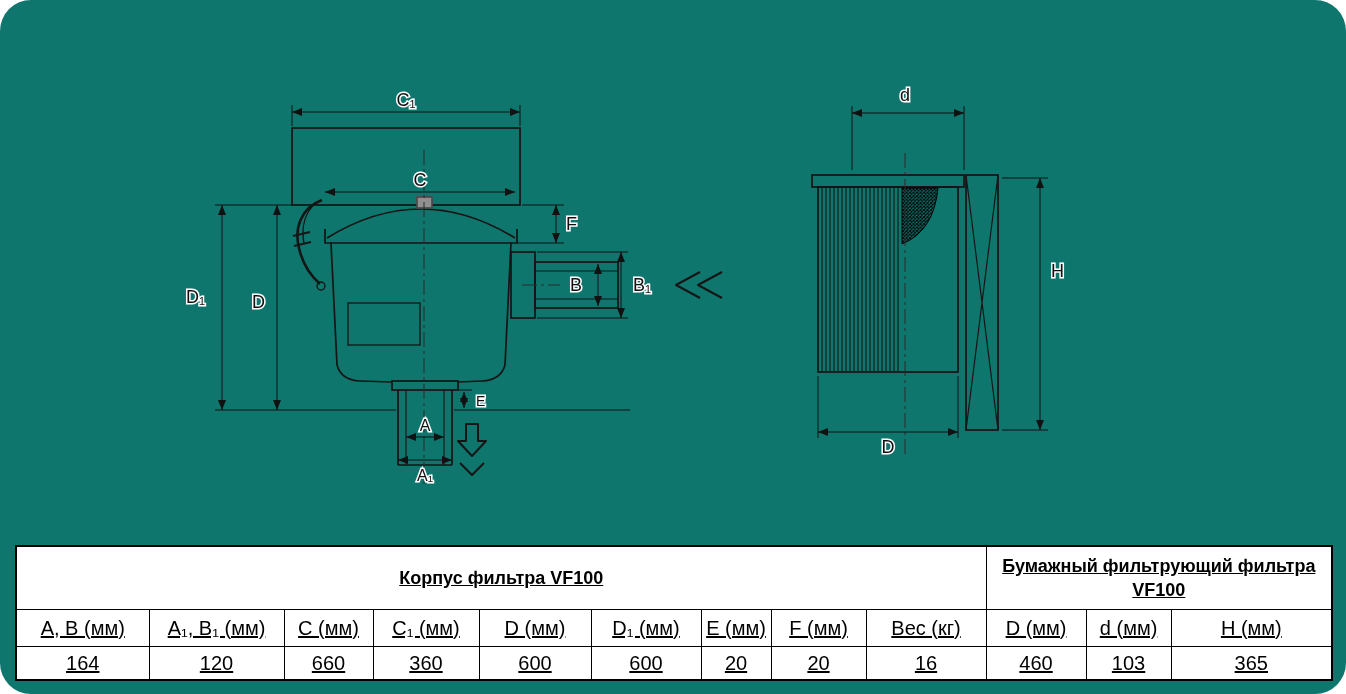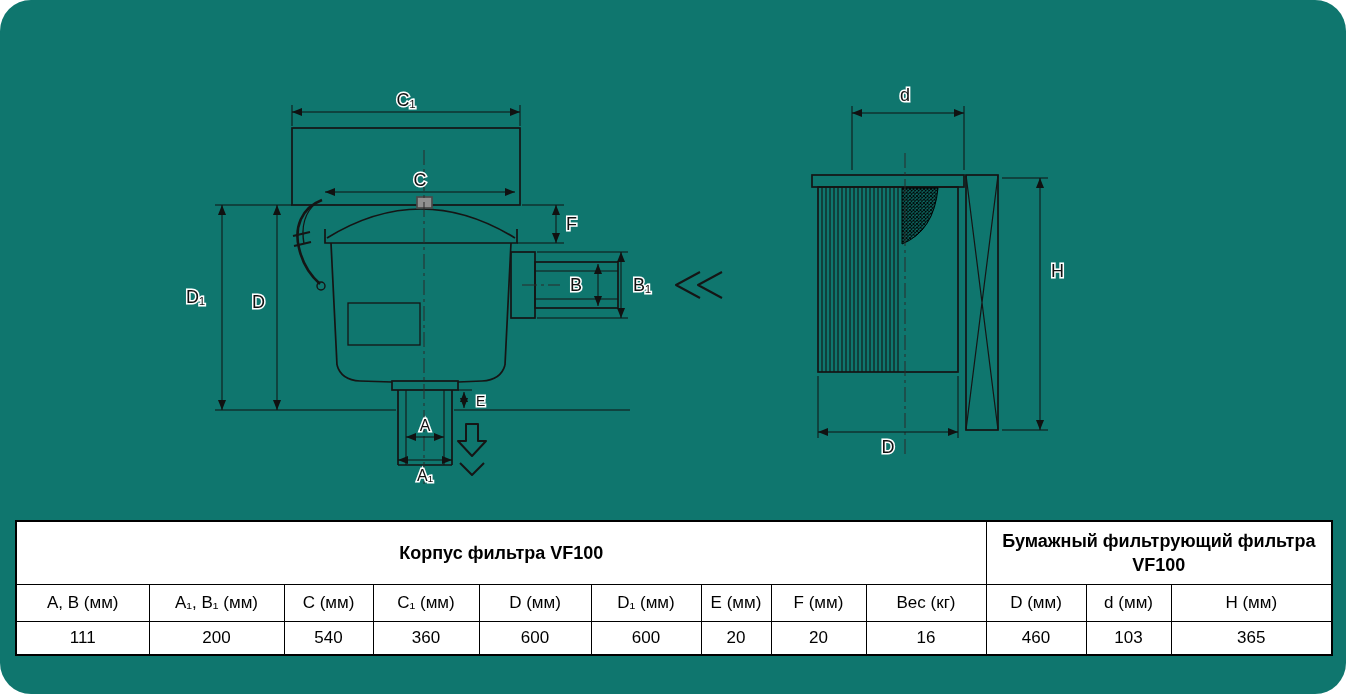--- a/index.html
+++ b/index.html
@@ -1,20 +1,20 @@
 <!DOCTYPE html>
 <html><head>
 <meta charset="utf-8">
 <style>
   html,body{margin:0;padding:0;background:#fff;}
   body{width:1346px;height:694px;font-family:"Liberation Sans",sans-serif;color:#000;}
   .page{position:relative;width:1346px;height:694px;background:#0f766e;overflow:hidden;border-radius:31px;}
   .drawings{position:absolute;top:0;left:0;display:block;}
-  table.dims{position:absolute;top:520px;left:15px;width:1316px;border-collapse:collapse;table-layout:fixed;background:#fff;border:2px solid #000;}
-  table.dims th,table.dims td{border:1px solid #000;text-align:center;vertical-align:middle;padding:2px 4px;font-weight:400;font-size:17px;}
+  table.dims{position:absolute;top:545px;left:15px;width:1316px;border-collapse:collapse;table-layout:fixed;background:#fff;border:2px solid #000;text-decoration:underline;}
+  table.dims th,table.dims td{border:1px solid #000;text-align:center;vertical-align:middle;padding:2px 4px;font-weight:400;font-size:20px;}
   tr.group-row th{font-weight:700;font-size:18px;height:58px;line-height:1.35;}
   tr.header-row th{height:32px;}
   tr.value-row td{height:28px;}
   svg text{font-family:"Liberation Sans",sans-serif;}
 </style>
 </head>
 <body>
 
 <div class="page">
 
@@ -143,23 +143,23 @@
         <th>E (мм)</th>
         <th>F (мм)</th>
         <th>Вес (кг)</th>
         <th>D (мм)</th>
         <th>d (мм)</th>
         <th>H (мм)</th>
       </tr>
     </thead>
     <tbody>
       <tr class="value-row">
-        <td>111</td>
-        <td>200</td>
-        <td>540</td>
+        <td>164</td>
+        <td>120</td>
+        <td>660</td>
         <td>360</td>
         <td>600</td>
         <td>600</td>
         <td>20</td>
         <td>20</td>
         <td>16</td>
         <td>460</td>
         <td>103</td>
         <td>365</td>
       </tr>

